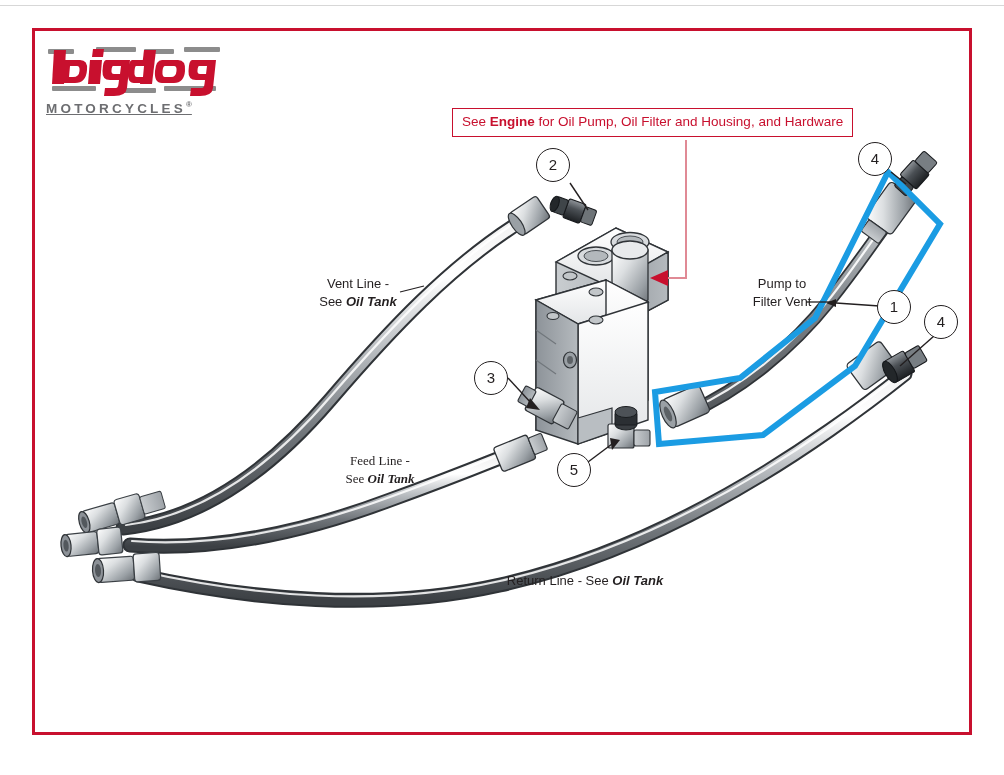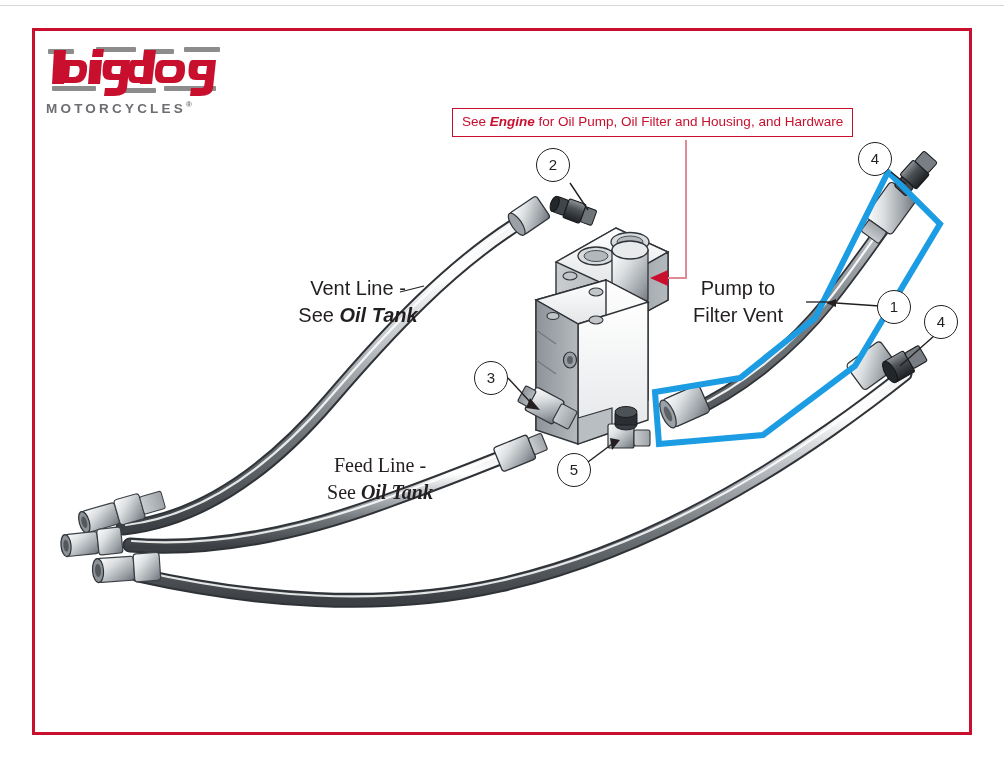--- a/index.html
+++ b/index.html
@@ -18,36 +18,36 @@
     position:absolute;left:32px;top:28px;width:940px;height:707px;
     border:3px solid #c8102e;background:#ffffff;box-sizing:border-box;
   }
 
   
   .logo{position:absolute;left:44px;top:44px;width:180px;height:80px;}
   .logo .wordmark{position:absolute;left:0;top:0;width:180px;height:56px;}
   .logo .sub{
     position:absolute;left:2px;top:56px;width:176px;
     font-size:13.5px;font-weight:bold;letter-spacing:3.2px;color:#6d6e71;
-    font-family:"Liberation Sans","DejaVu Sans",sans-serif;white-space:nowrap;
+    font-family:"Liberation Sans","DejaVu Sans",sans-serif;white-space:nowrap;text-decoration:underline;
   }
   .logo .sub .reg{font-size:8px;letter-spacing:0;vertical-align:super;}
 
   
   .note-box{
     position:absolute;left:452px;top:108px;
     padding:5px 9px 6px 9px;
     border:1.5px solid #c8102e;background:#ffffff;
     color:#c8102e;font-size:13.5px;white-space:nowrap;line-height:1.15;
   }
-  .note-box b{font-weight:bold;font-style:italic;}
+  .note-box b{font-weight:bold;}
 
   
   .lbl{
-    position:absolute;color:#231f20;font-size:20px;line-height:1.35;
+    position:absolute;color:#231f20;font-size:13px;line-height:1.35;
     text-align:center;white-space:nowrap;
   }
   .lbl b{font-weight:bold;font-style:italic;text-align:right;}
 
   
   .bubble{
     position:absolute;width:34px;height:34px;border-radius:50%;
     border:1.4px solid #231f20;background:#ffffff;
     color:#231f20;font-size:15px;line-height:32px;text-align:center;
     box-sizing:border-box;
@@ -350,22 +350,25 @@
   <div class="lbl" style="left:298px;top:275px;width:120px;">
     <div>Vent Line -</div>
     <div><span>See </span><b>Oil Tank</b></div>
   </div>
 
   <div class="lbl" style="left:320px;top:452px;width:120px;font-family:Liberation Serif, serif;">
     <div>Feed Line -</div>
     <div><span>See </span><b>Oil Tank</b></div>
   </div>
 
-
-  <div class="lbl" style="left:688px;top:275px;width:100px;">
+  <div class="lbl" style="left:480px;top:572px;width:210px;">
+    <div><span>Return Line - See </span><b>Oil Tank</b></div>
+  </div>
+
+  <div class="lbl" style="left:732px;top:275px;width:100px;">
     <div>Pump to</div>
     <div>Filter Vent</div>
   </div>
 
   <div class="bubble" style="left:536px;top:148px;">2</div>
   <div class="bubble" style="left:858px;top:142px;">4</div>
   <div class="bubble" style="left:877px;top:290px;">1</div>
   <div class="bubble" style="left:924px;top:305px;">4</div>
   <div class="bubble" style="left:474px;top:361px;">3</div>
   <div class="bubble" style="left:557px;top:453px;">5</div>

